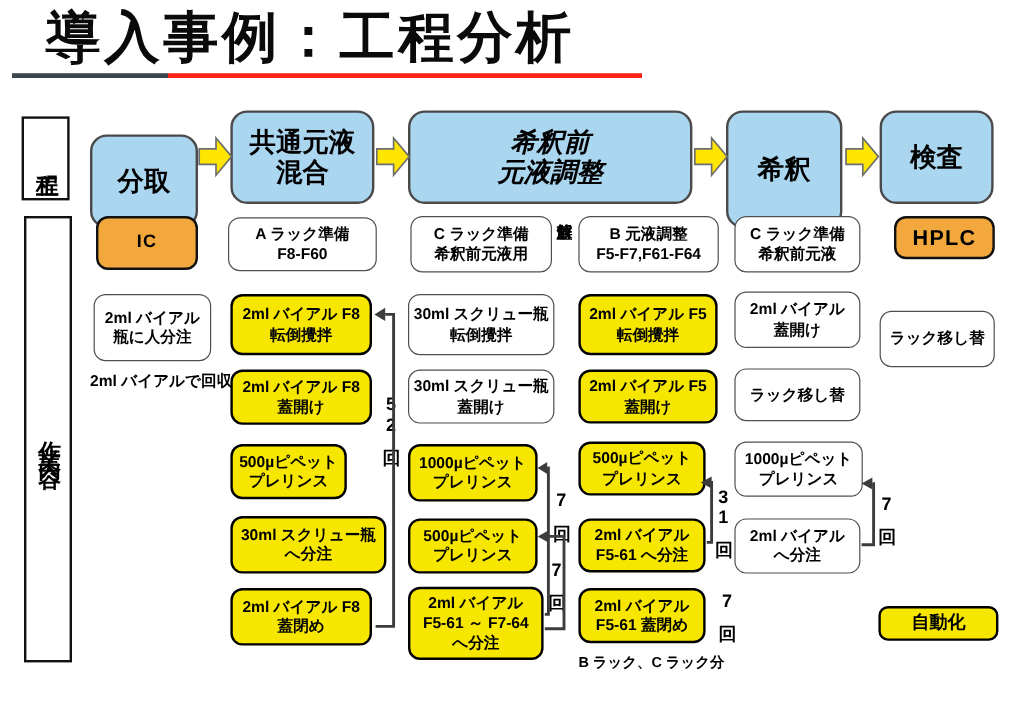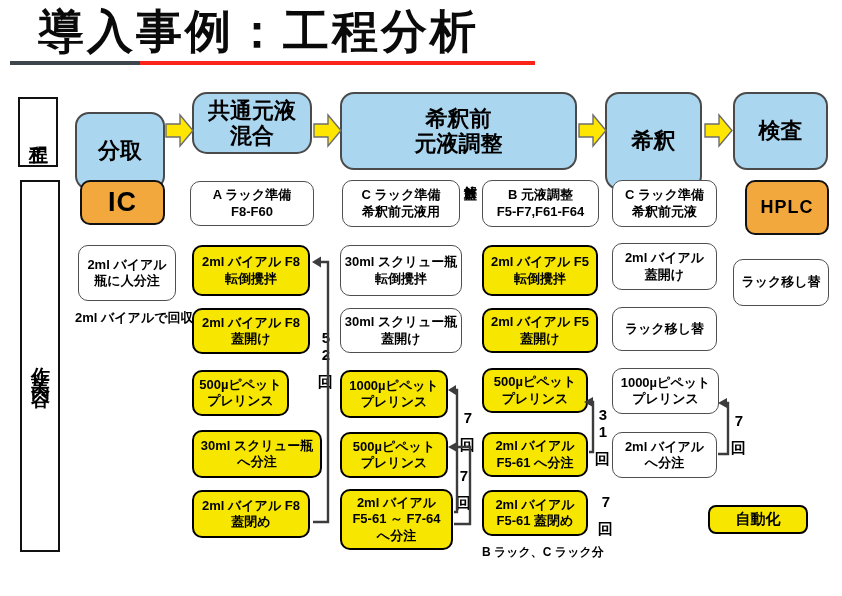--- a/index.html
+++ b/index.html
@@ -14,48 +14,48 @@
   }
   .rule{position:absolute;height:4px;}
   .box{
     position:absolute;box-sizing:border-box;
     display:flex;align-items:center;justify-content:center;text-align:center;
     font-weight:bold;white-space:pre-line;line-height:1.25;
     border:2px solid #000;border-radius:10px;background:#f7e700;font-size:13px;
   }
   .blue{background:#abd6f0;border:2.4px solid #4a4a4a;border-radius:14px;font-size:22px;line-height:1.15;}
   .white{background:#ffffff;border:1.8px solid #4f4f4f;}
-  .orange{background:#f2a83c;border:2px solid #111;font-size:27px;letter-spacing:1px;}
+  .orange{background:#f2a83c;border:2px solid #111;font-size:15px;letter-spacing:1px;}
   .hdr{background:#fff;border:2.2px solid #111;border-radius:0;font-size:19px;line-height:1.2;}
   .vtext{writing-mode:vertical-rl;text-orientation:upright;}
   .note{position:absolute;font-weight:bold;font-size:13px;white-space:nowrap;}
   .loop-label{
     position:absolute;font-weight:bold;font-size:15px;line-height:1.02;
     writing-mode:vertical-rl;text-orientation:upright;letter-spacing:0;
   }
-  .legend{font-size:15px;border-radius:8px;}
+  .legend{font-size:15px;border-radius:8px;margin-left:24px;}
   svg.overlay{position:absolute;left:0;top:0;pointer-events:none;}
   .spread{letter-spacing:7px;}
 </style>
 </head>
 <body>
 
 <div id="canvas">
 
   <div class="abs title" style="left:38px;top:6px;">導入事例：工程分析</div>
   <div class="rule" style="left:10px;top:61px;width:130px;background:#3d454d;"></div>
   <div class="rule" style="left:140px;top:61px;width:395px;background:#fb2418;"></div>
 
   <div class="box hdr vtext" style="left:18px;top:97px;width:40px;height:70px;">工程</div>
   <div class="box hdr vtext spread" style="left:20px;top:180px;width:40px;height:372px;">作業内容</div>
 
   <div class="box blue" style="left:75px;top:92px;width:90px;height:78px;margin-top:20px;">分取</div>
-  <div class="box blue" style="left:192px;top:92px;width:120px;height:62px;border-radius:15px;">共通元液
+  <div class="box blue" style="left:192px;top:92px;width:120px;height:78px;">共通元液
 混合</div>
-  <div class="box blue" style="left:340px;top:92px;width:237px;height:78px;">希釈前
+  <div class="box blue" style="left:340px;top:92px;width:237px;height:78px;font-style:italic;">希釈前
 元液調整</div>
   <div class="box blue" style="left:605px;top:92px;width:97px;height:98px;">希釈</div>
   <div class="box blue" style="left:733px;top:92px;width:95px;height:78px;">検査</div>
 
   <svg class="abs" style="left:165px;top:112px;" width="29" height="37" viewBox="0 0 29 37">
       <polygon points="1,12 15,12 15,3 28,18.5 15,34 15,25 1,25" fill="#ffe600" stroke="#6e6e6e" stroke-width="1.4"></polygon>
     </svg>
   <svg class="abs" style="left:313px;top:112px;" width="29" height="37" viewBox="0 0 29 37">
       <polygon points="1,12 15,12 15,3 28,18.5 15,34 15,25 1,25" fill="#ffe600" stroke="#6e6e6e" stroke-width="1.4"></polygon>
     </svg>
@@ -69,21 +69,21 @@
   <div class="box orange" style="left:80px;top:180px;width:85px;height:45px;">IC</div>
   <div class="box white" style="left:190px;top:181px;width:124px;height:45px;">A ラック準備
 F8-F60</div>
   <div class="box white" style="left:342px;top:180px;width:118px;height:47px;">C ラック準備
 希釈前元液用</div>
   <div class="note vtext" style="left:461px;top:176px;font-size:13px;">蓋解放</div>
   <div class="box white" style="left:482px;top:180px;width:117px;height:47px;">B 元液調整
 F5-F7,F61-F64</div>
   <div class="box white" style="left:612px;top:180px;width:105px;height:47px;">C ラック準備
 希釈前元液</div>
-  <div class="box orange" style="left:745px;top:180px;width:84px;height:55px;font-size:18px;">HPLC</div>
+  <div class="box orange" style="left:745px;top:180px;width:84px;height:36px;font-size:18px;">HPLC</div>
 
   <div class="box white" style="left:78px;top:245px;width:98px;height:56px;">2ml バイアル
 瓶に人分注</div>
   <div class="note" style="left:75px;top:309px;">2ml バイアルで回収</div>
 
   <div class="box" style="left:192px;top:245px;width:118px;height:51px;">2ml バイアル F8
 転倒攪拌</div>
   <div class="box" style="left:192px;top:308px;width:118px;height:46px;">2ml バイアル F8
 蓋開け</div>
   <div class="box" style="left:192px;top:370px;width:97px;height:46px;">500µピペット

